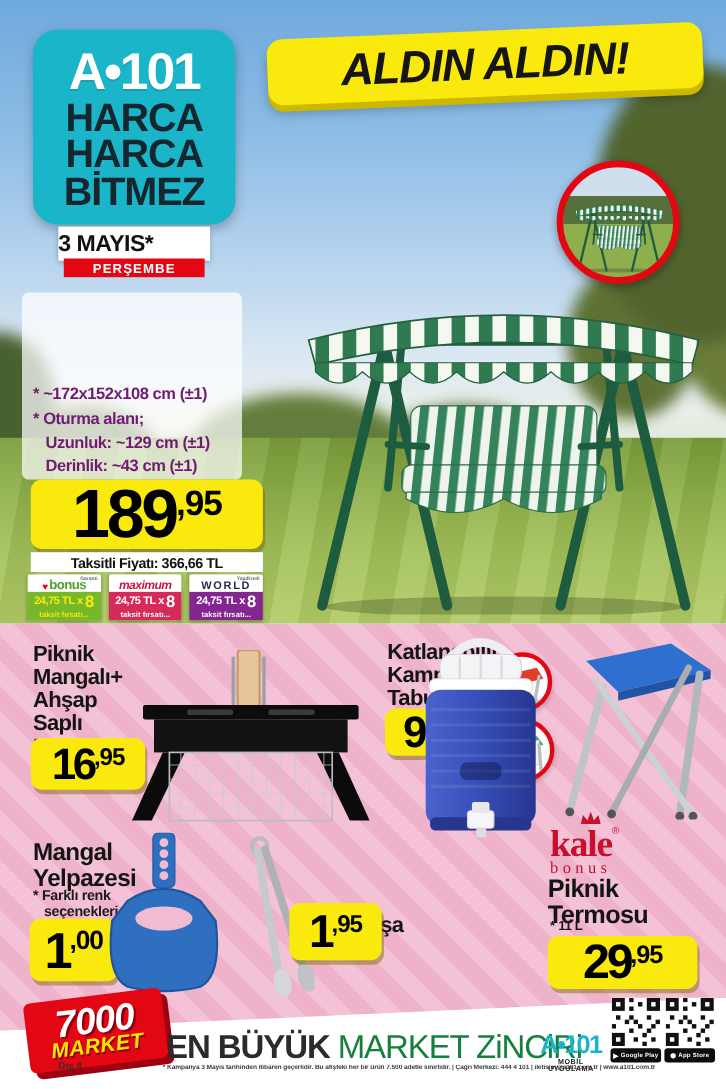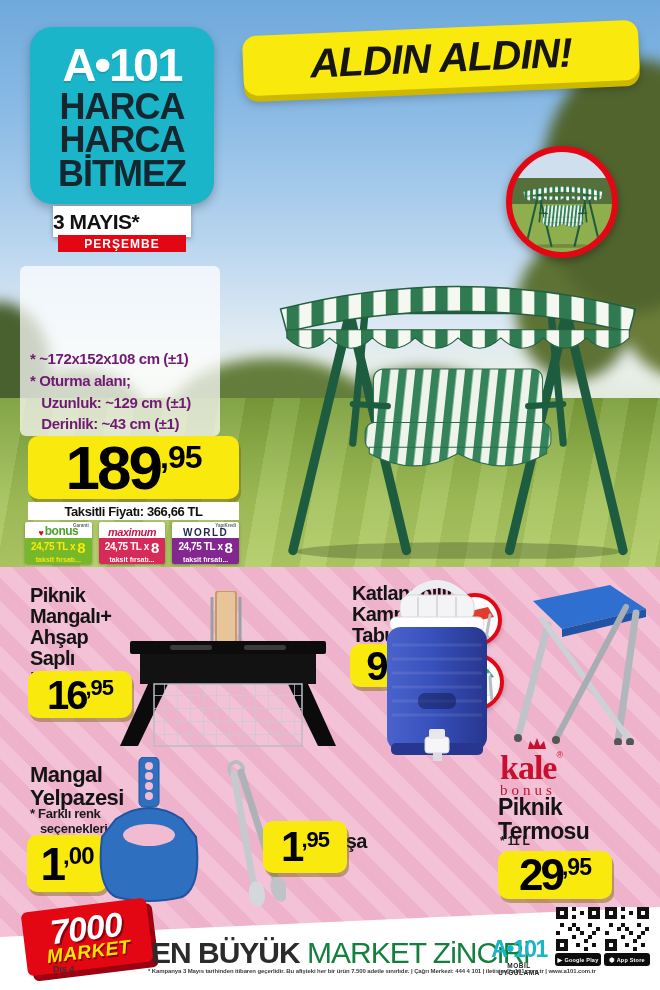--- a/index.html
+++ b/index.html
@@ -133,21 +133,21 @@
   .tongs-price .price-dec{ font-size:22px; margin-top:-14px; }
 
   .thermos-art{ position:absolute; left:378px; top:8px; }
   .kale{ position:absolute; left:500px; top:170px; width:110px; line-height:1; }
   .kale-crown{ display:block; margin:0 0 1px 26px; }
   .kale-word{ font-family:"Liberation Serif", serif; font-weight:700; font-size:34px; color:#c8102e; letter-spacing:-1px; }
   .kale-reg{ font-size:9px; color:#c8102e; vertical-align:top; }
   .kale-sub{ font-family:"Liberation Serif", serif; font-size:15px; color:#c8102e; letter-spacing:4px; margin-top:-2px; }
   .thermos-name{ left:498px; top:228px; font-size:23px; }
   .thermos-note{ left:500px; top:268px; font-size:12px; }
-  .thermos-price{ left:498px; top:284px; width:114px; height:48px; }
+  .thermos-price{ left:498px; top:284px; width:136px; height:48px; }
   .thermos-price .price-int{ font-size:44px; }
   .thermos-price .price-dec{ font-size:23px; margin-top:-15px; }
 
   
   .footer{ position:absolute; left:0; top:903px; width:660px; height:87px; background:#fff;
     clip-path:polygon(0 34px, 100% 4px, 100% 100%, 0 100%); }
   .badge7000{ position:absolute; left:24px; top:905px; width:126px; height:64px;
     background:#e30613; border-radius:6px; transform:rotate(-7deg);
     box-shadow:5px 6px 0 #9d0010, 0 0 0 3px rgba(255,255,255,.0);
     display:flex; flex-direction:column; align-items:center; justify-content:center; }

